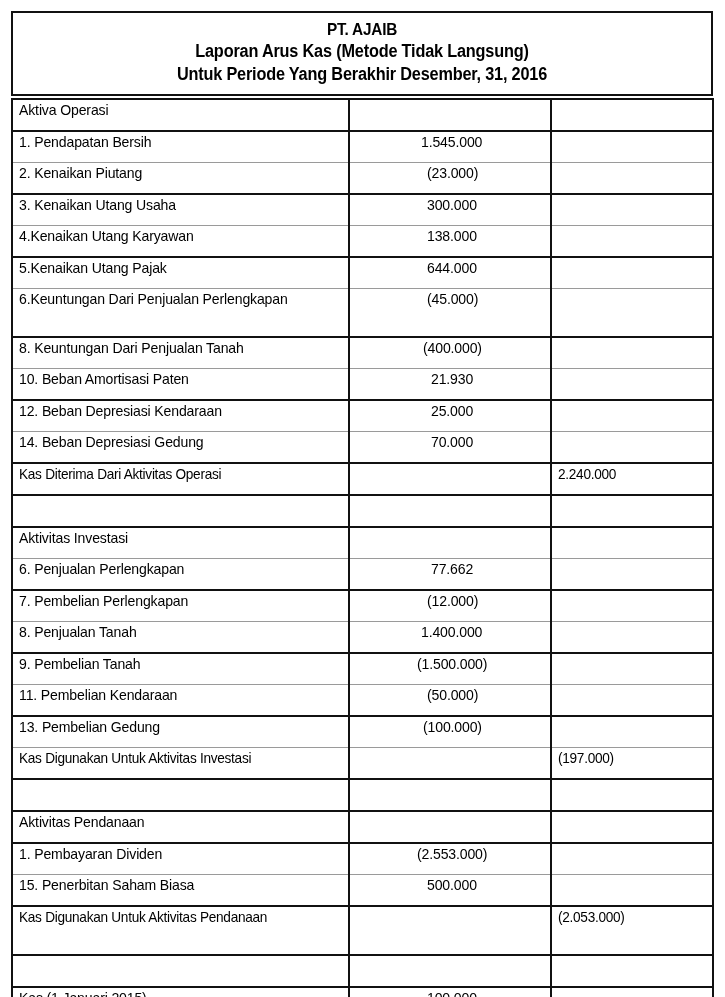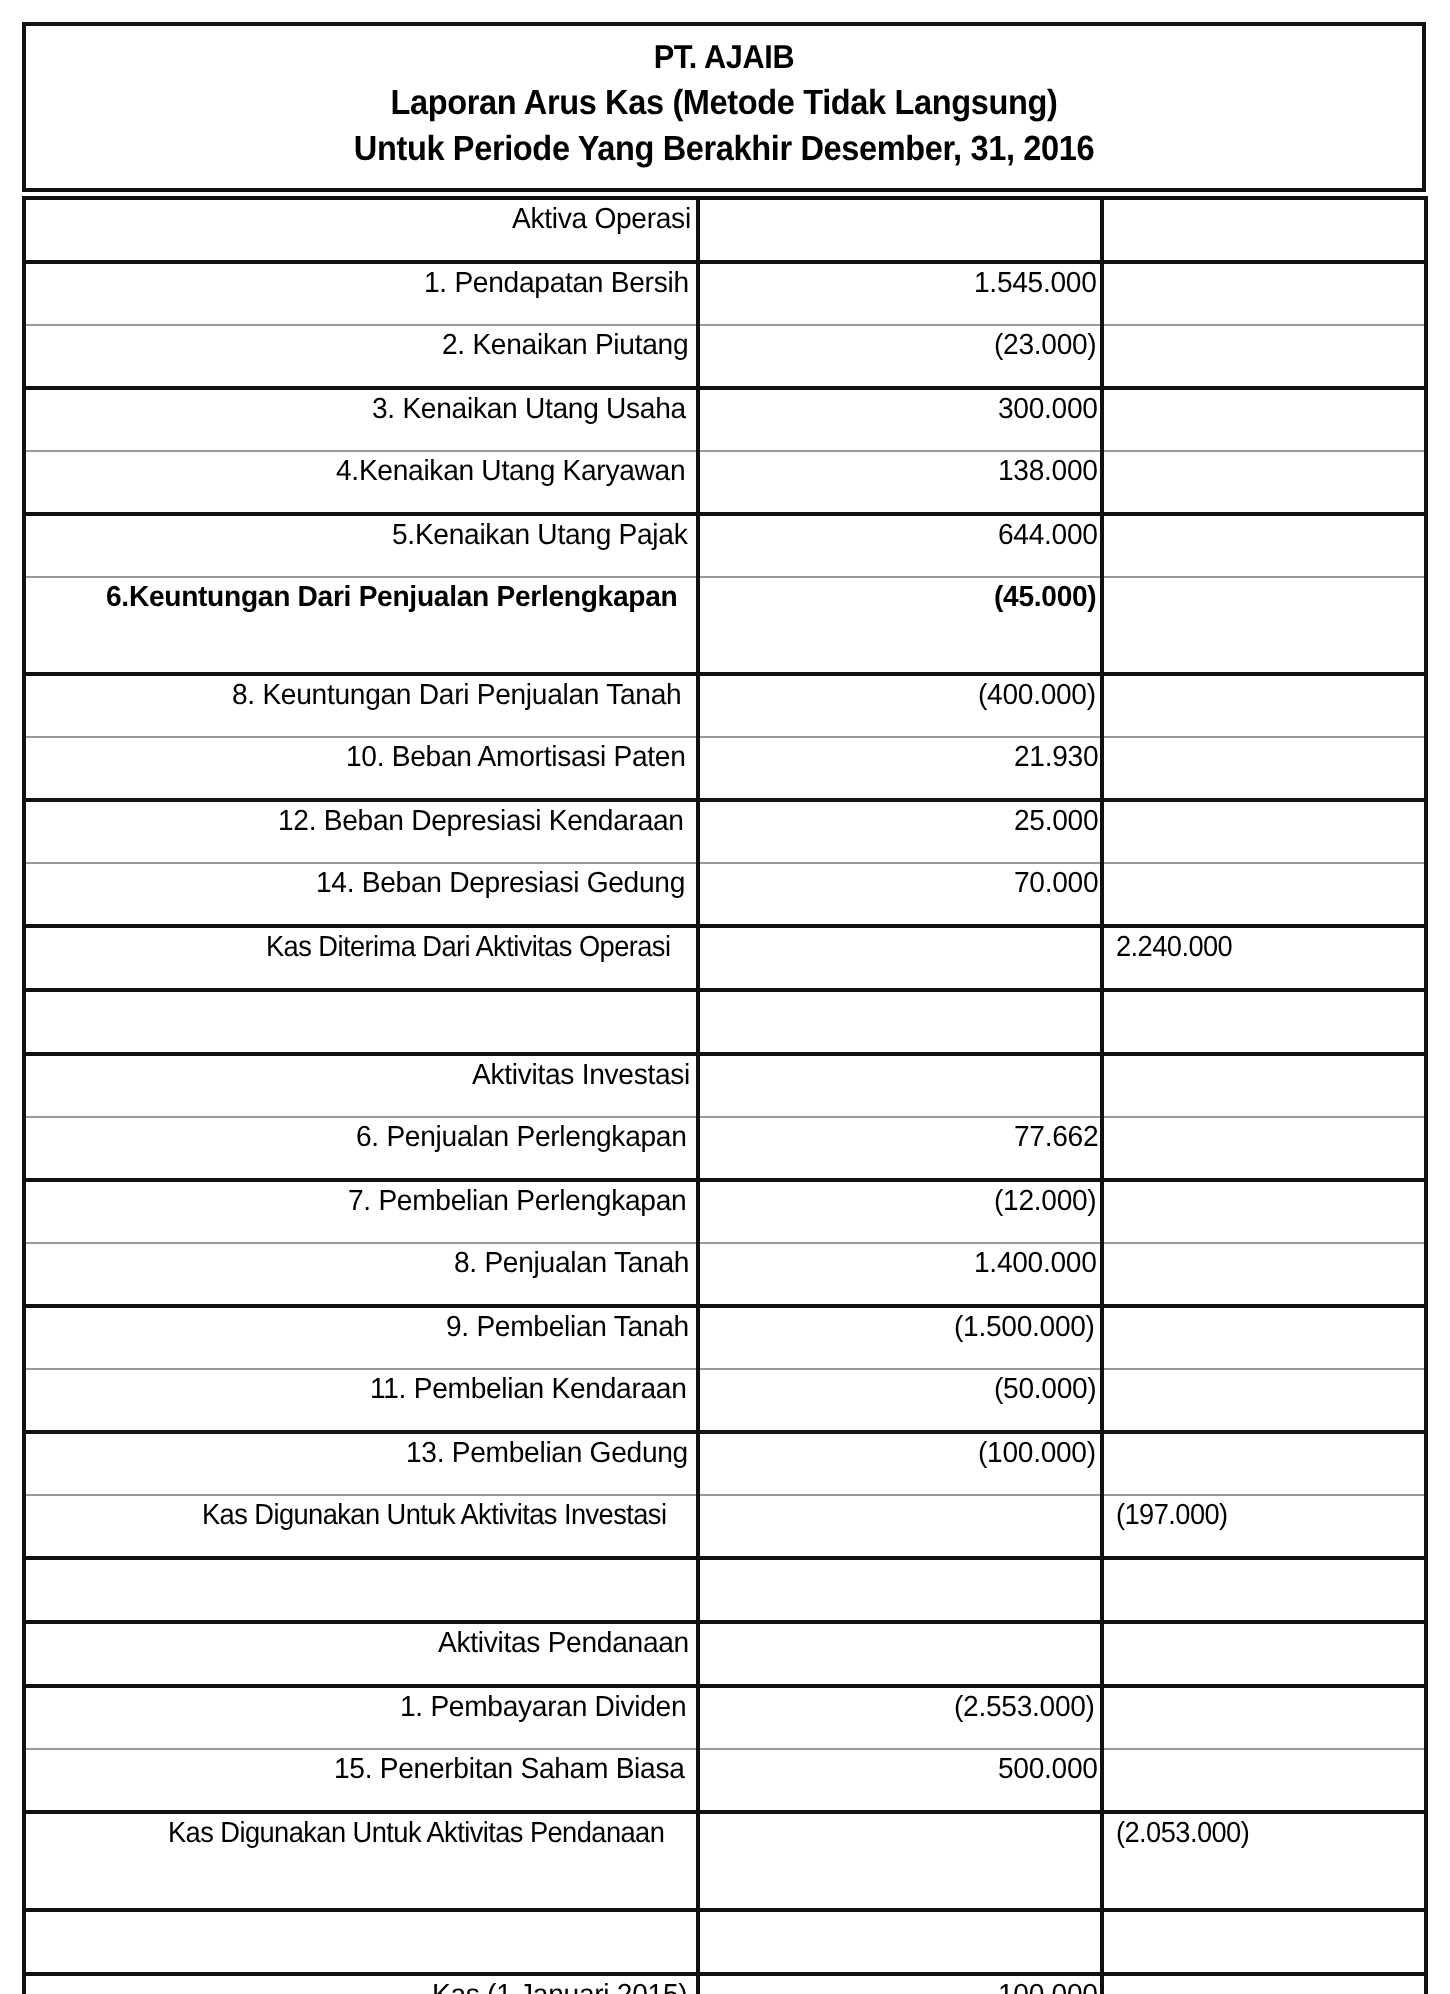--- a/index.html
+++ b/index.html
@@ -70,28 +70,28 @@
     letter-spacing: -0.15px;
     background: #ffffff;
     overflow: hidden;
     white-space: nowrap;
   }
   table.cashflow tr td:first-child { border-left: none; }
   table.cashflow tr td:last-child  { border-right: none; }
 
   
   tr.r-normal td { height: 26px; }
-  tr.r-tall   td { height: 43px; font-weight: bold; }
+  tr.r-tall   td { height: 43px; }
   tr.r-spacer td { height: 26px; }
 
   
   tr.hb td { border-bottom: 2px solid #111111; }
 
-  td.label   { text-align: right; }
-  td.amount  { text-align: right; padding-left: 7px; }
+  td.label   { text-align: left; }
+  td.amount  { text-align: center; padding-left: 7px; }
   td.total   { text-align: left; padding-left: 7px; }
 
   tr.is-total td { font-weight: normal; letter-spacing: -0.3px; }
   tr.is-total td.label { transform: none; }
 
   .shrink {
     display: inline-block;
     transform: scaleX(0.97);
     transform-origin: left center;
   }

